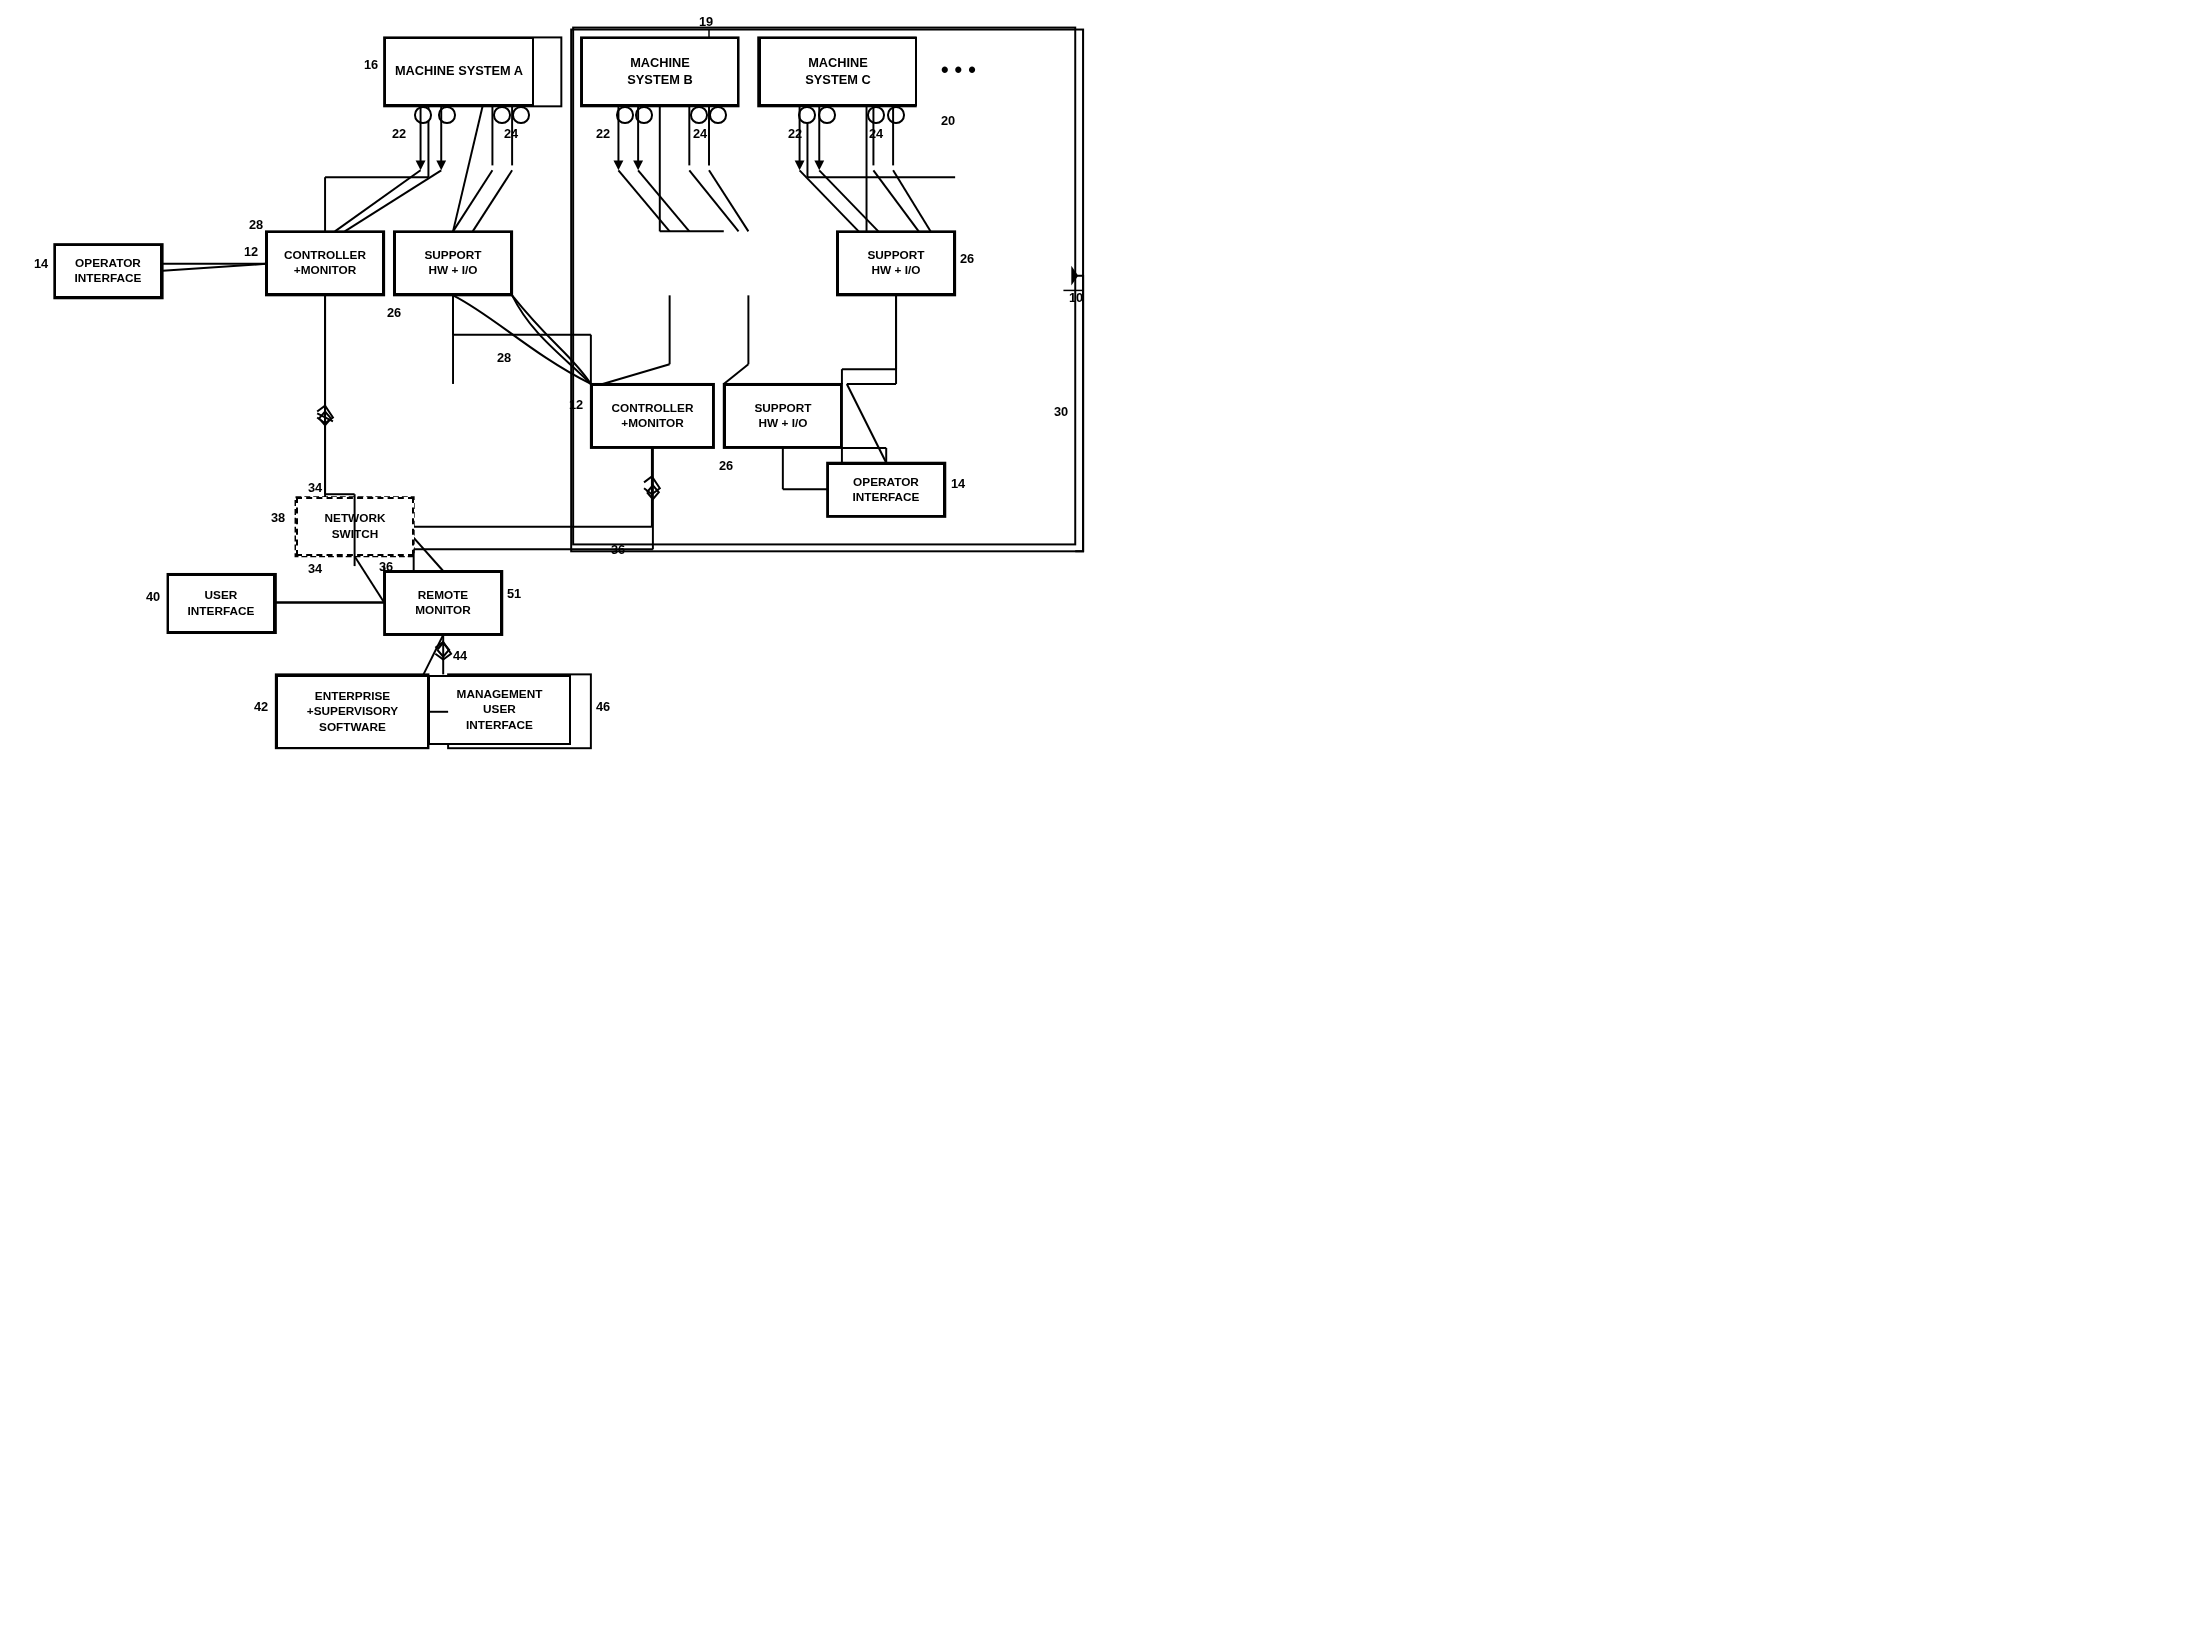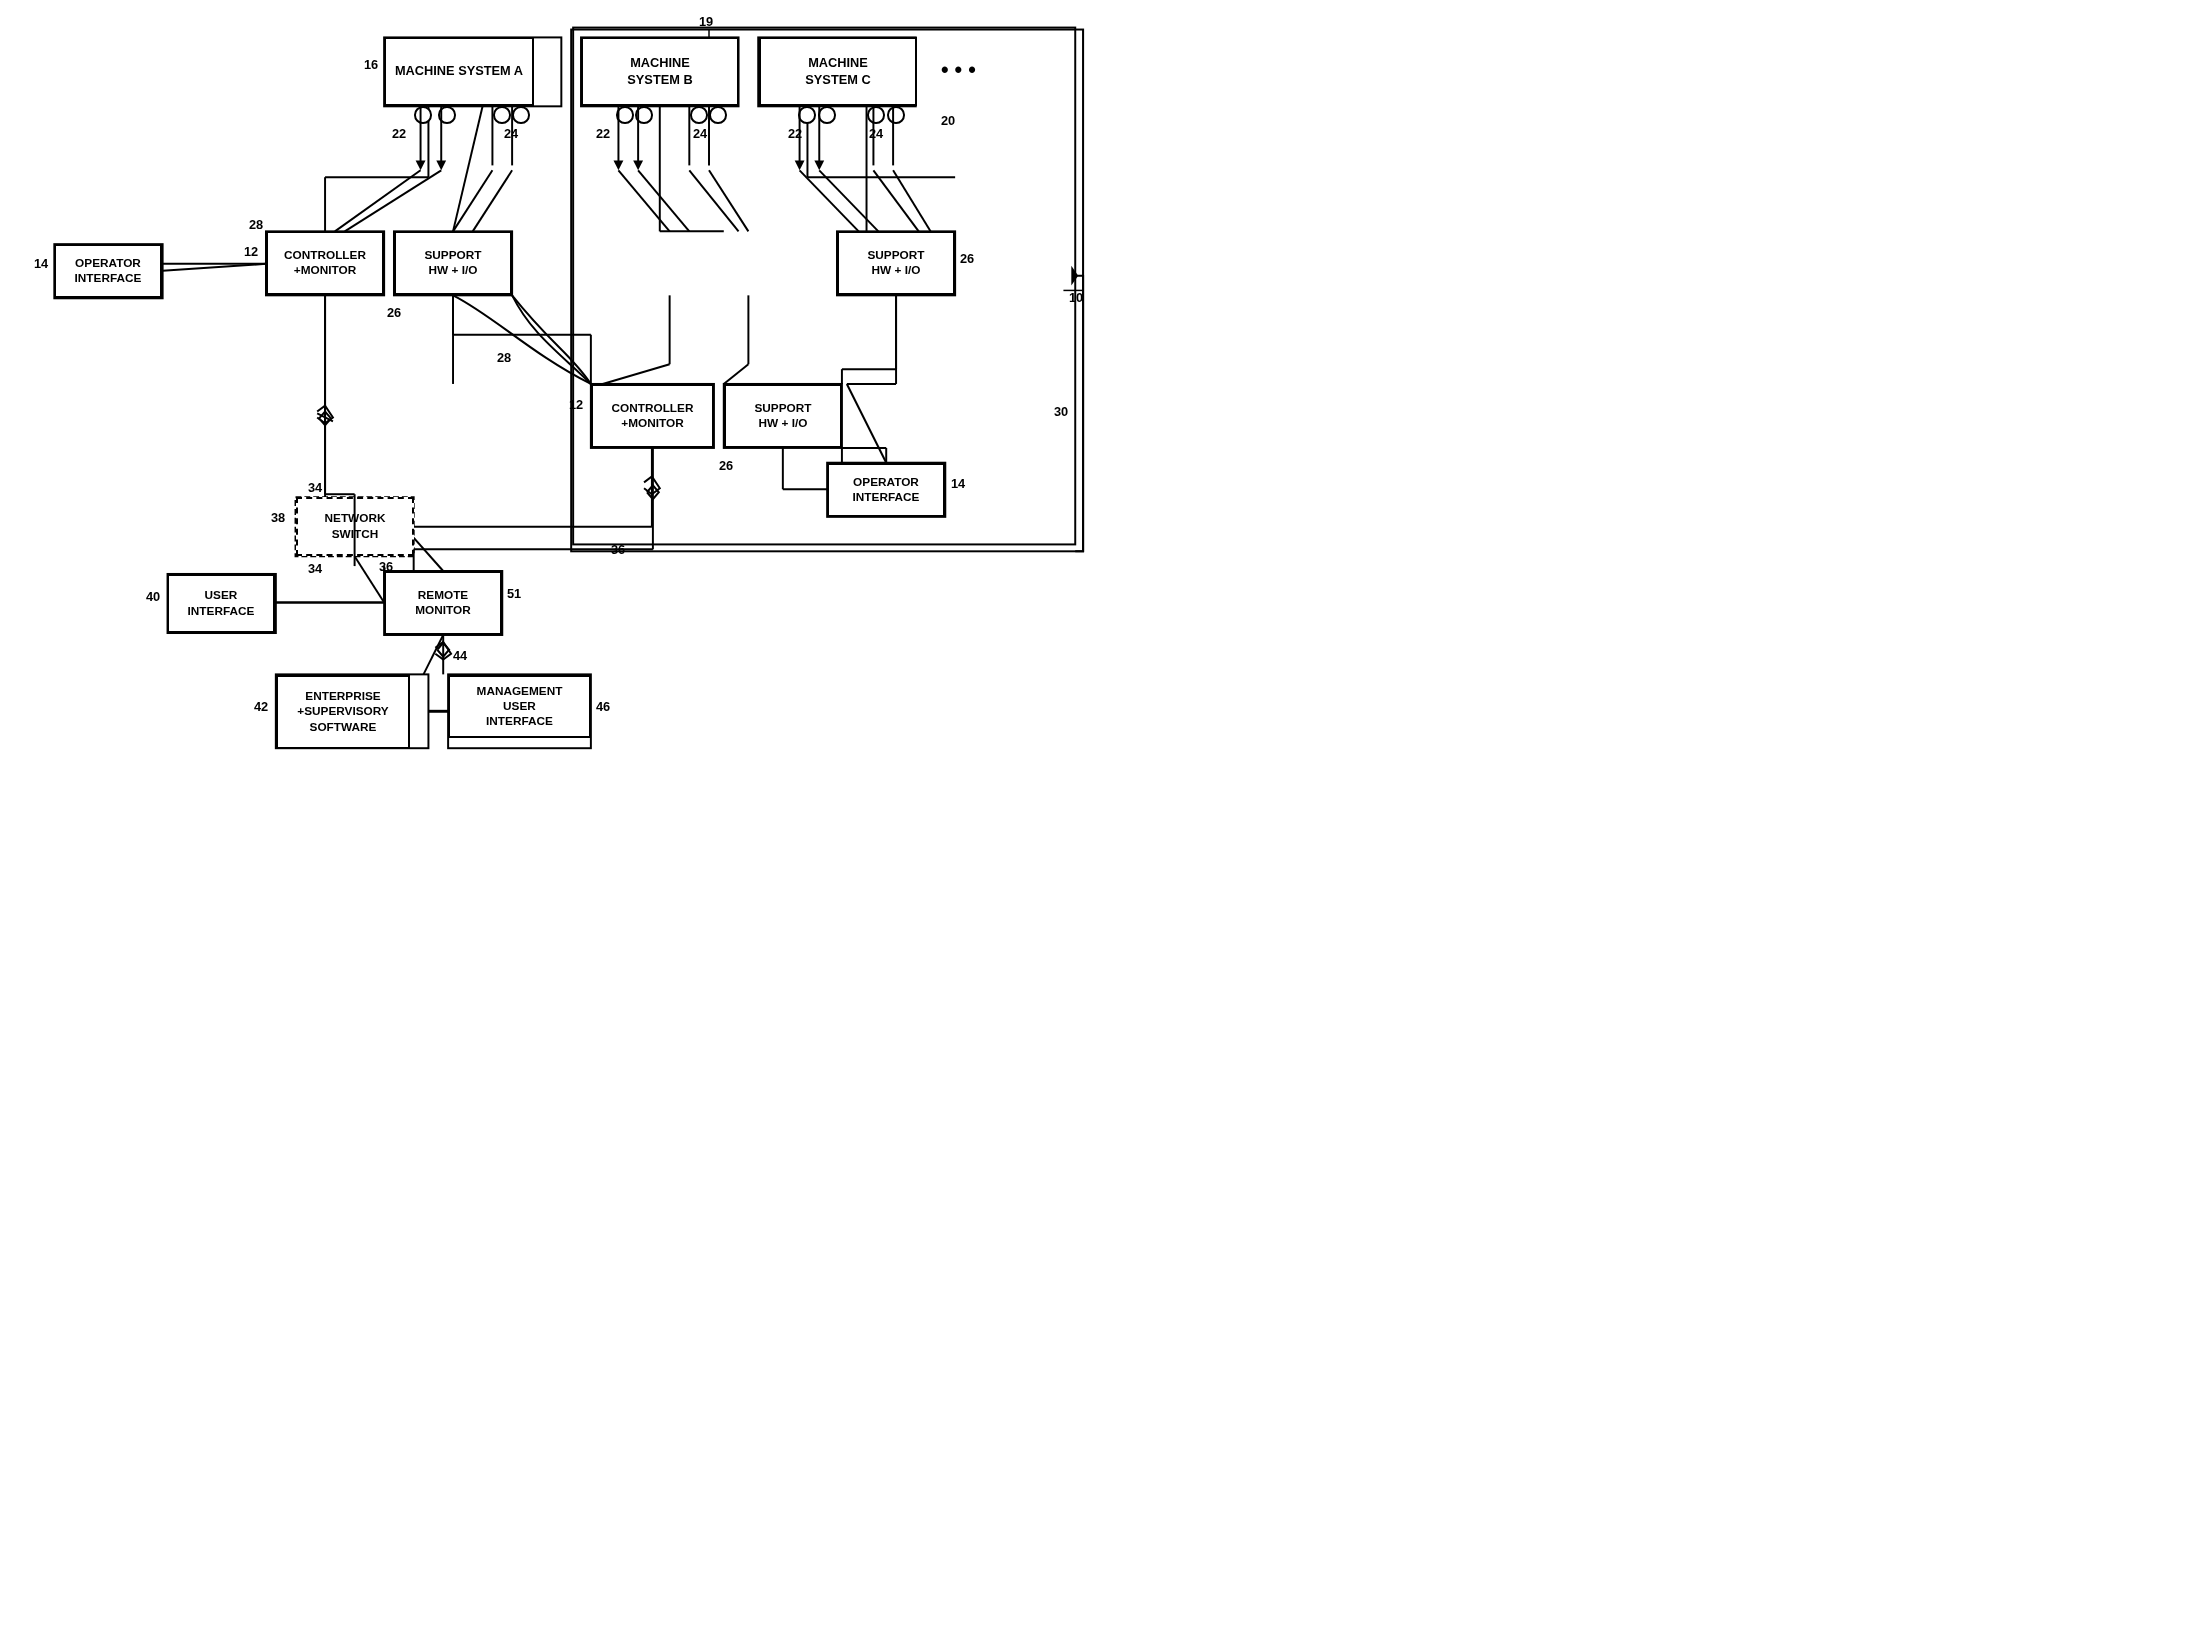--- a/index.html
+++ b/index.html
@@ -254,28 +254,28 @@
   <div class="box" style="left:384px; top:571px; width:118px; height:64px; font-size:11.8px;">
     <span>REMOTE<br>MONITOR</span>
   </div>
   <div class="label" style="left:507px; top:586px;">51</div>
 
   <div class="box" style="left:167px; top:574px; width:108px; height:59px; font-size:11.8px;">
     <span>USER<br>INTERFACE</span>
   </div>
   <div class="label" style="left:146px; top:589px;">40</div>
 
-  <div class="box" style="left:276px; top:675px; width:134px; height:74px; font-size:11.8px;">
+  <div class="box" style="left:276px; top:675px; width:153px; height:74px; font-size:11.8px;">
     <span>ENTERPRISE<br>+SUPERVISORY<br>SOFTWARE</span>
   </div>
   <div class="label" style="left:254px; top:699px;">42</div>
 
   <div class="label" style="left:453px; top:648px;">44</div>
 
-  <div class="box" style="left:448px; top:675px; width:143px; height:63px; font-size:11.8px;">
+  <div class="box" style="left:428px; top:675px; width:143px; height:70px; font-size:11.8px;">
     <span>MANAGEMENT<br>USER<br>INTERFACE</span>
   </div>
   <div class="label" style="left:596px; top:699px;">46</div>
 
   <div class="label" style="left:1069px; top:290px;">10</div>
 
   <div class="label" style="left:1054px; top:404px;">30</div>
 
   <svg style="position:absolute;top:0;left:0;width:1102px;height:825px;pointer-events:none;" viewBox="0 0 1119 838" width="1102" height="825">
 

